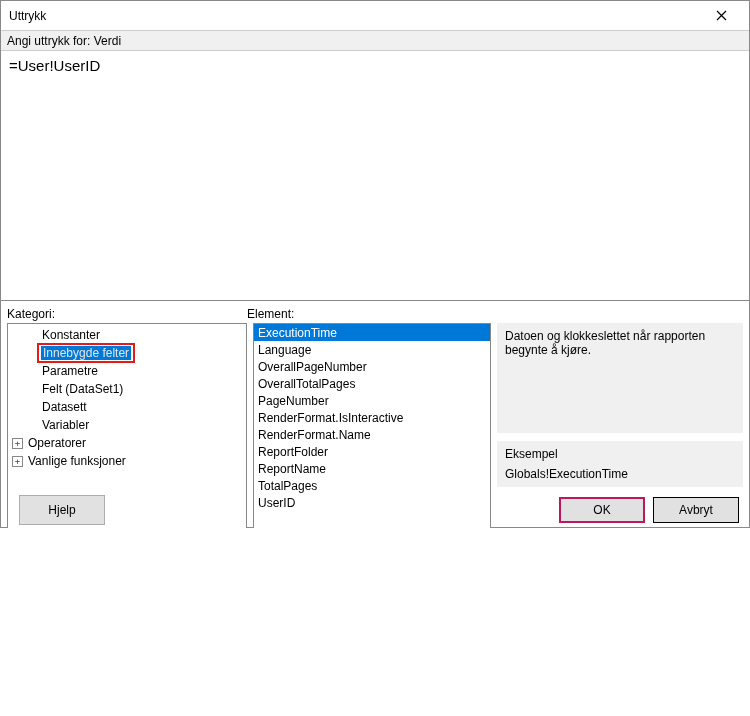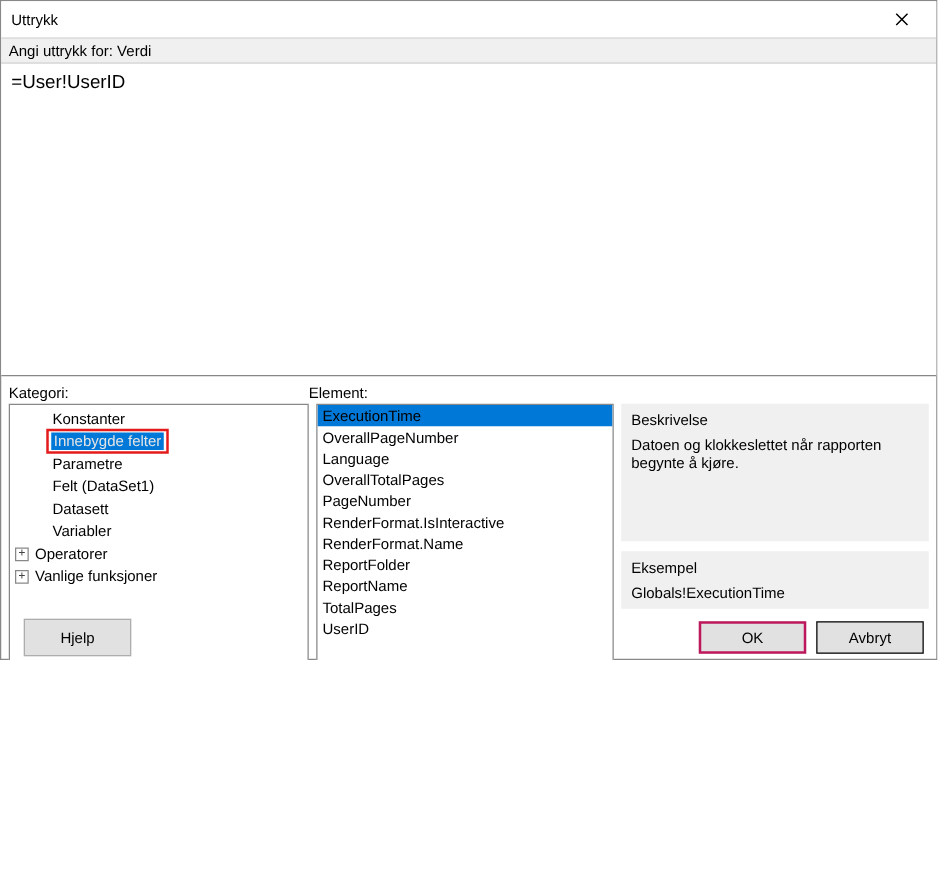--- a/index.html
+++ b/index.html
@@ -124,21 +124,21 @@
   }
   .list-item {
     height: 17px;
     padding: 0 4px;
     display: flex;
     align-items: center;
     cursor: pointer;
   }
   .list-item.selected {
     background: #0078d7;
-    color: #000000;
+    color: #ffffff;
   }
   .desc-box {
     background: #f0f0f0;
     padding: 6px 8px;
     height: 166px;
   }
   .desc-title { margin-bottom: 6px; }
   .example-box {
     background: #f0f0f0;
     padding: 6px 8px;
@@ -241,35 +241,34 @@
           </div>
           <div class="tree-item">
             <span class="tree-toggle">+</span>
             <span class="tree-label">Vanlige funksjoner</span>
           </div>
         </div>
     </div>
     <div class="listbox panel2">
       <div class="list" id="elist">
           <div class="list-item selected">ExecutionTime</div>
+          <div class="list-item">Language</div>
           <div class="list-item">OverallPageNumber</div>
-          <div class="list-item">Language</div>
           <div class="list-item">OverallTotalPages</div>
           <div class="list-item">PageNumber</div>
           <div class="list-item">RenderFormat.IsInteractive</div>
           <div class="list-item">RenderFormat.Name</div>
           <div class="list-item">ReportFolder</div>
           <div class="list-item">ReportName</div>
           <div class="list-item">TotalPages</div>
           <div class="list-item">UserID</div>
         </div>
     </div>
     <div class="panel3">
       <div class="desc-box">
-        <div class="desc-title">Beskrivelse</div>
         <div>Datoen og klokkeslettet når rapporten begynte å kjøre.</div>
       </div>
       <div class="example-box">
         <div class="desc-title">Eksempel</div>
         <div>Globals!ExecutionTime</div>
       </div>
     </div>
   </div>
 
   <div class="footer">

